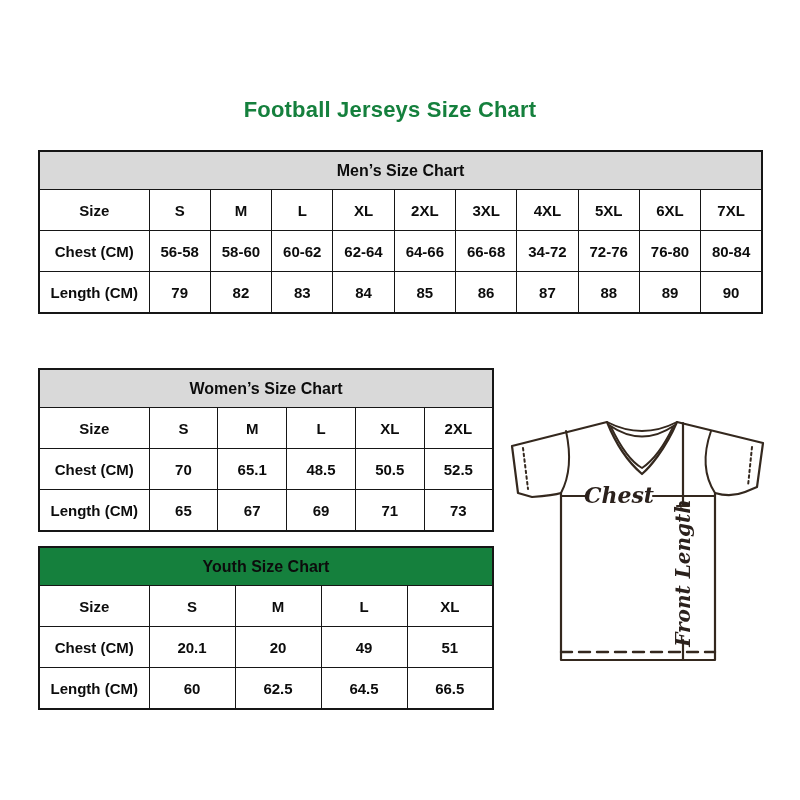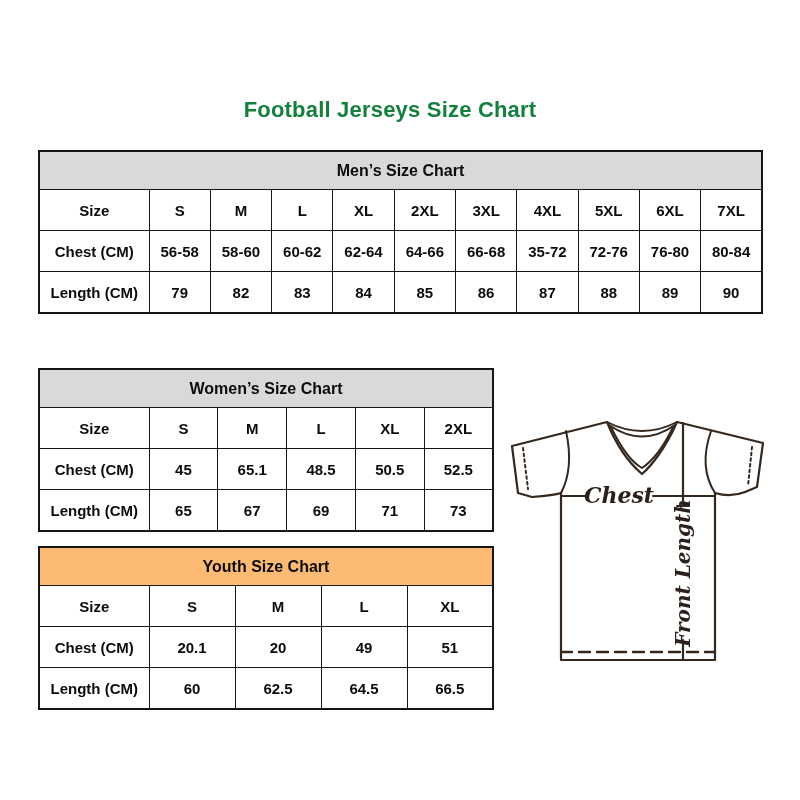--- a/index.html
+++ b/index.html
@@ -108,21 +108,21 @@
             <td>7XL</td>
           </tr>
           <tr>
             <td>Chest (CM)</td>
             <td>56-58</td>
             <td>58-60</td>
             <td>60-62</td>
             <td>62-64</td>
             <td>64-66</td>
             <td>66-68</td>
-            <td>35-72</td>
+            <td>34-72</td>
             <td>72-76</td>
             <td>76-80</td>
             <td>80-84</td>
           </tr>
           <tr>
             <td>Length (CM)</td>
             <td>79</td>
             <td>82</td>
             <td>83</td>
             <td>84</td>
@@ -154,21 +154,21 @@
           <tr>
             <td>Size</td>
             <td>S</td>
             <td>M</td>
             <td>L</td>
             <td>XL</td>
             <td>2XL</td>
           </tr>
           <tr>
             <td>Chest (CM)</td>
-            <td>45</td>
+            <td>70</td>
             <td>65.1</td>
             <td>48.5</td>
             <td>50.5</td>
             <td>52.5</td>
           </tr>
           <tr>
             <td>Length (CM)</td>
             <td>65</td>
             <td>67</td>
             <td>69</td>
@@ -183,21 +183,21 @@
       <table class="size-table">
         <colgroup>
           <col style="width: 110px;">
           <col>
           <col>
           <col>
           <col>
         </colgroup>
         <tbody>
           <tr>
-            <td colspan="5" class="tbl-title" style="background: #fdba74;">Youth Size Chart</td>
+            <td colspan="5" class="tbl-title" style="background: #15803d;">Youth Size Chart</td>
           </tr>
           <tr>
             <td>Size</td>
             <td>S</td>
             <td>M</td>
             <td>L</td>
             <td>XL</td>
           </tr>
           <tr>
             <td>Chest (CM)</td>

